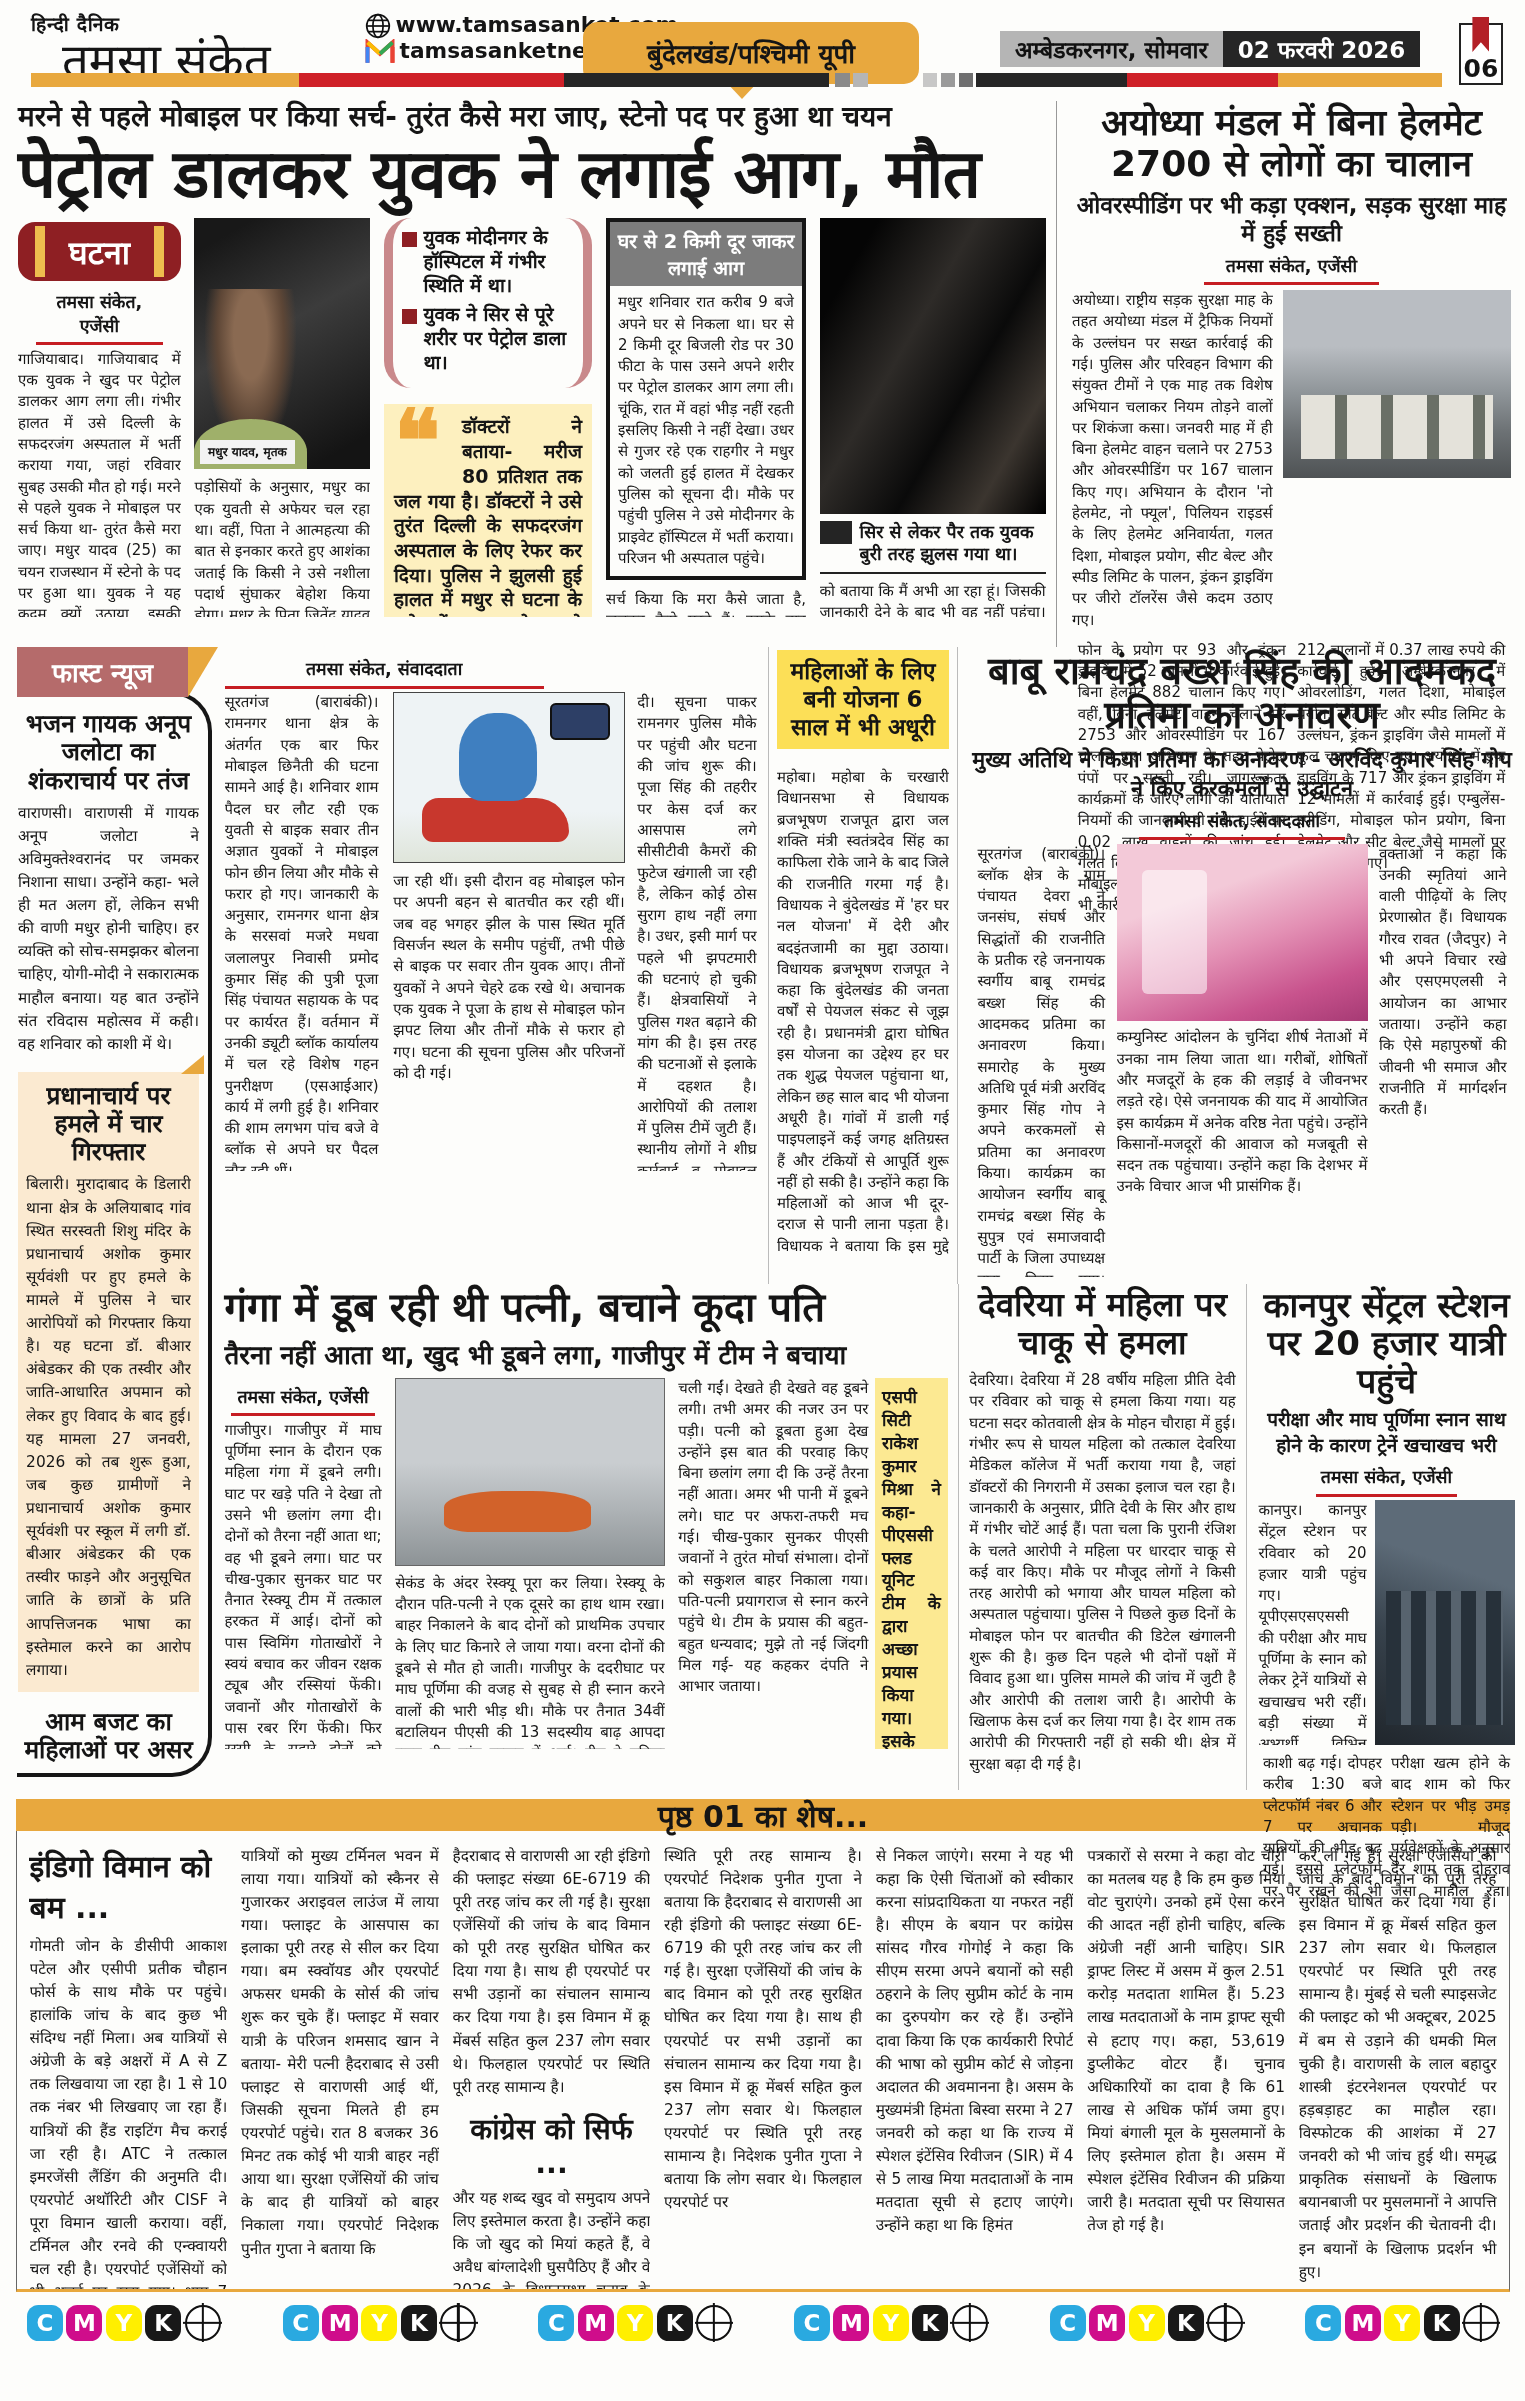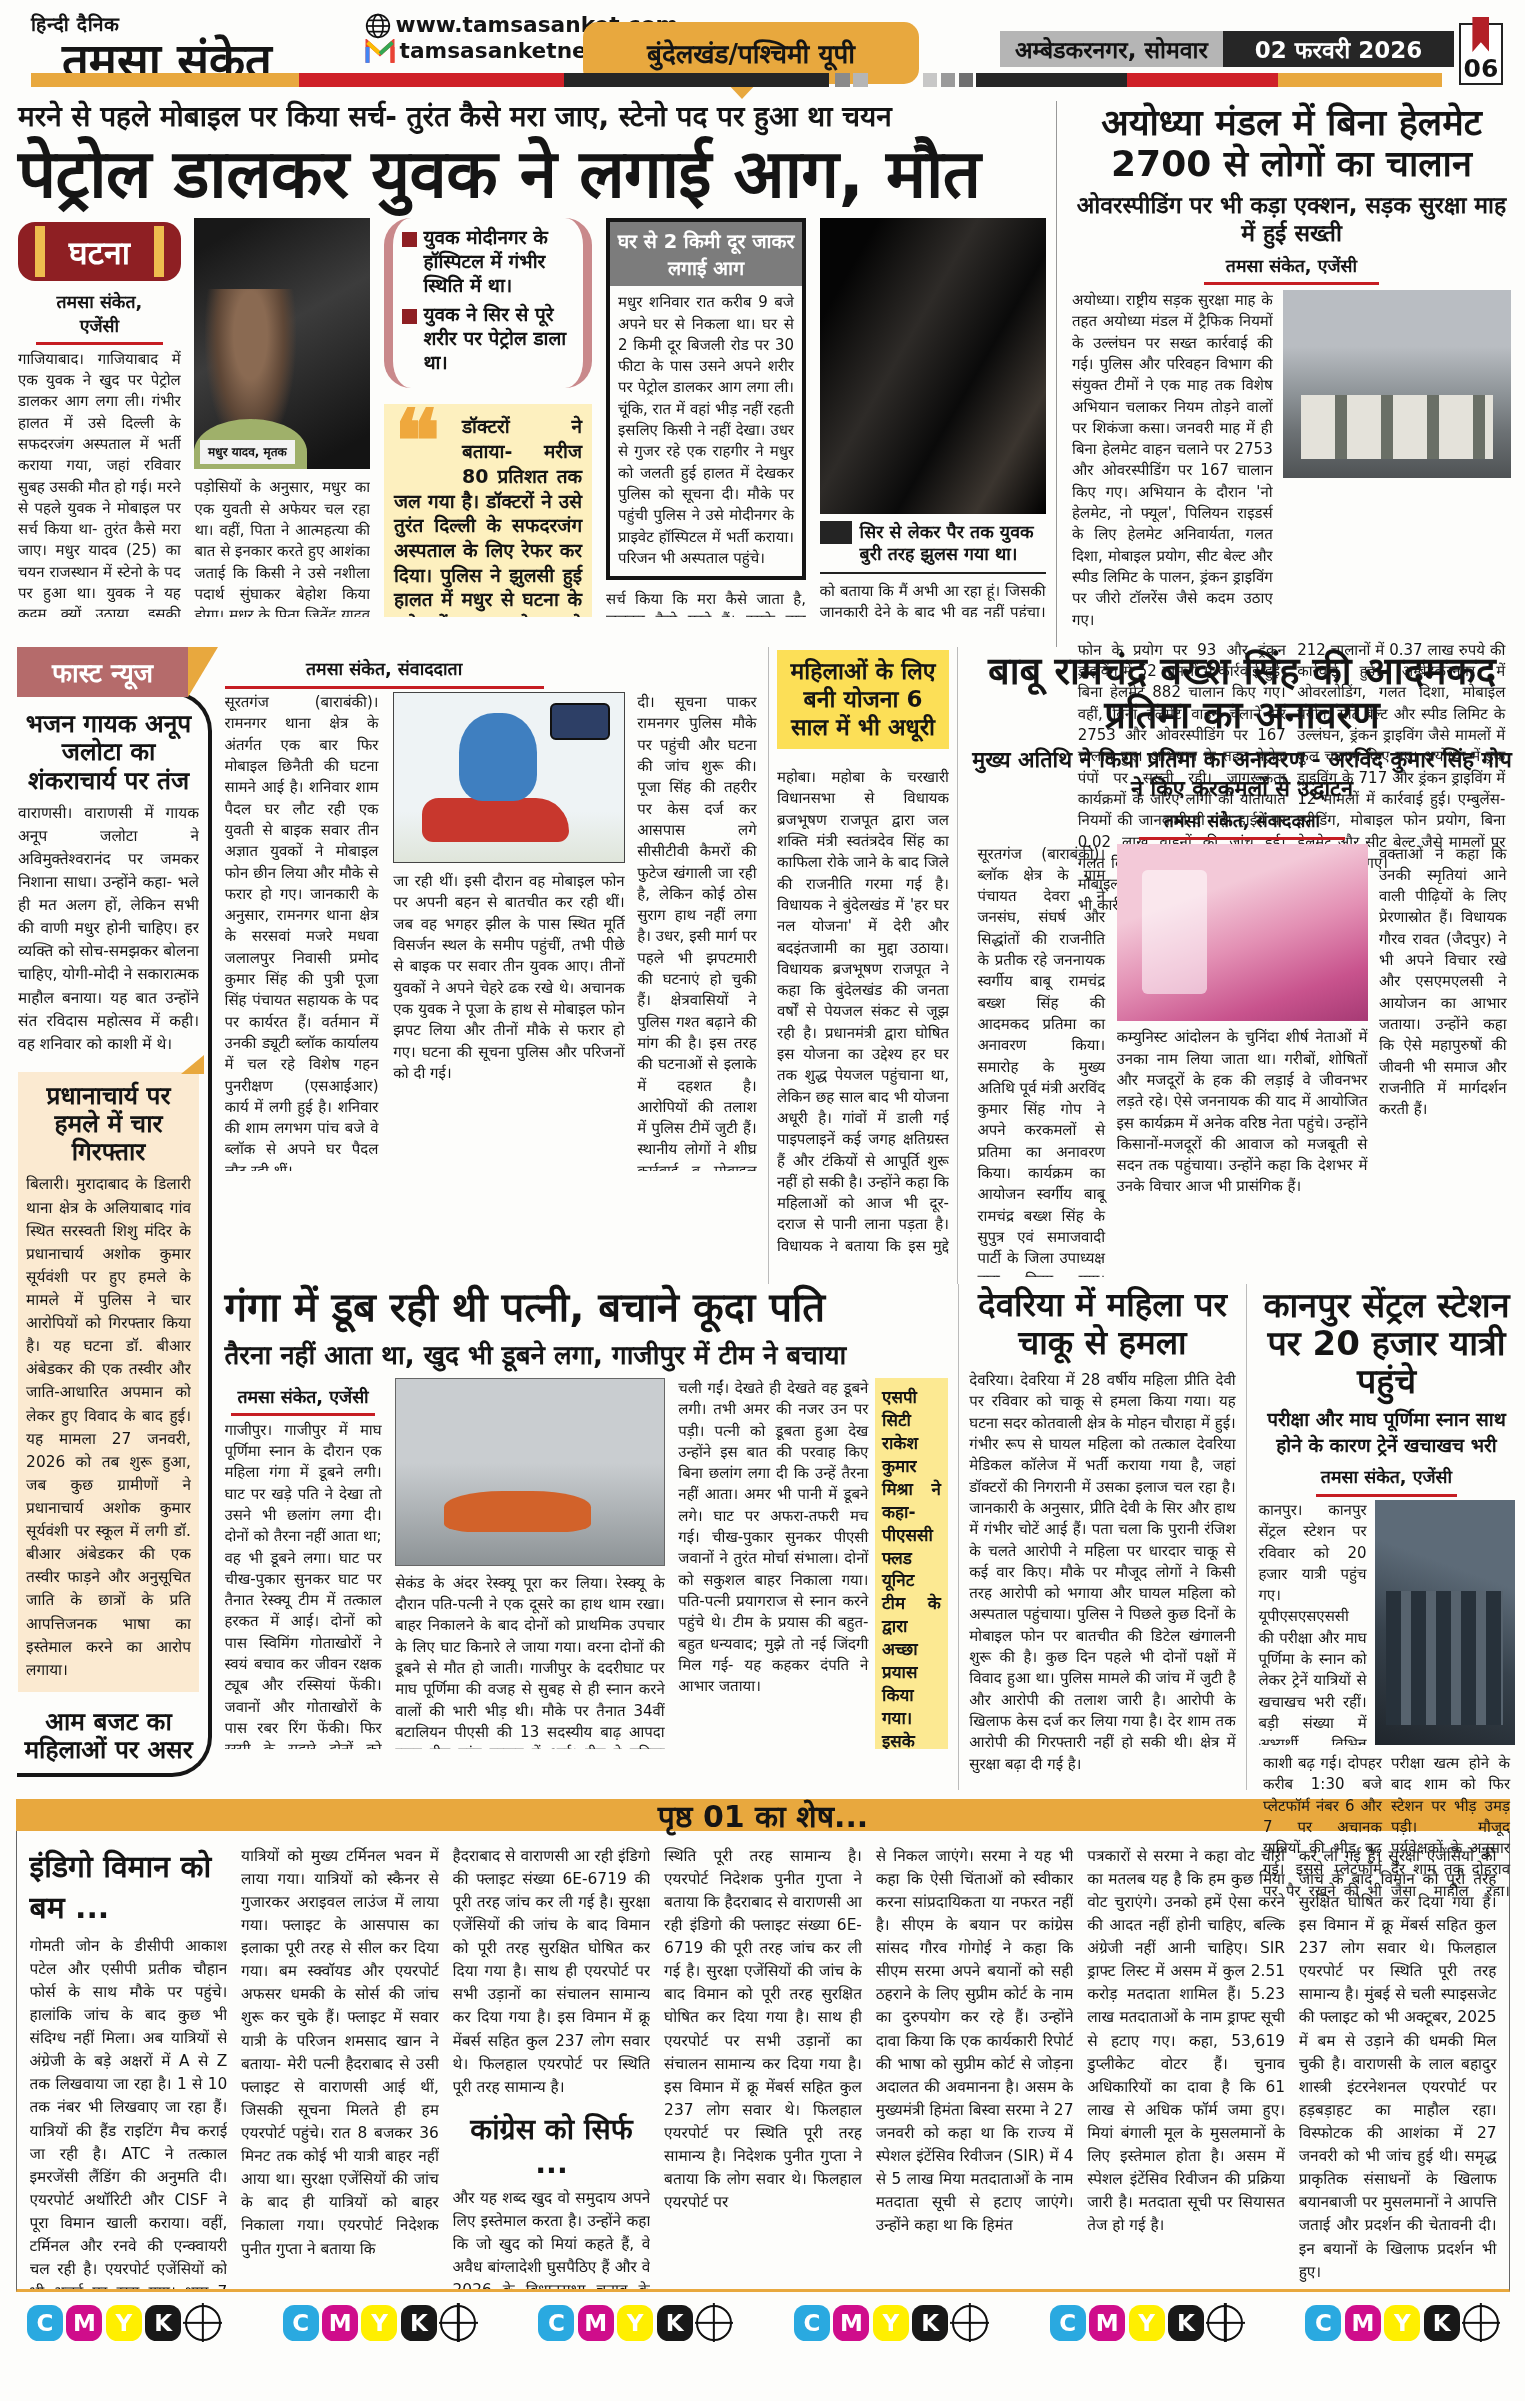--- a/index.html
+++ b/index.html
@@ -3,30 +3,30 @@
 <meta charset="utf-8">
 <style>
   *{box-sizing:border-box;margin:0;padding:0}
   body{background:#e9e9e9;font-family:"DejaVu Sans","Liberation Sans",sans-serif;color:#151515}
   .page{width:1526px;height:2401px;margin:0 auto;background:#fdfdfb;position:relative;overflow:hidden}
 
   
   .mast{position:relative;height:101px}
   .brand{position:absolute;left:31px;top:10.3px}
   .tagline{font-size:19.4px;font-weight:700;letter-spacing:0.6px}
-  .title{font-size:47px;font-weight:700;line-height:1.02;margin-left:31px}
+  .title{font-size:47px;font-weight:400;line-height:1.02;margin-left:31px}
   .contacts{position:absolute;left:365px;top:12.5px}
   .c-row{display:flex;align-items:center;gap:4.6px;font-weight:800;font-size:21.7px;line-height:1.15}
   .c-row svg{flex:0 0 auto}
   .region-bubble{position:absolute;left:583px;top:21.7px;width:336px;height:62px;background:#e8a83e;border-radius:15px;
     display:flex;align-items:center;justify-content:center;font-size:26px;font-weight:900}
   .region-bubble .ptr{position:absolute;left:143px;bottom:-15px;width:0;height:0;border-left:16px solid transparent;border-right:16px solid transparent;border-top:17px solid #e8a83e}
   .dateboxes{position:absolute;left:1000px;top:31px;display:flex;font-size:23px;font-weight:800;height:36px}
   .citybox{background:#b5b5b5;color:#111;display:flex;align-items:center;padding:6px 15px}
-  .datebox{background:#262626;color:#fff;display:flex;align-items:center;padding:0 32px}
+  .datebox{background:#262626;color:#fff;display:flex;align-items:center;padding:0 15px}
   .pagebox{position:absolute;left:1459px;top:23px;width:44px;height:62px;background:#fff;border:2.9px solid #222;display:flex;align-items:flex-end;justify-content:center;font-size:25px;font-weight:800}
   .pagebox .ribbon{position:absolute;top:-8px;left:11.4px;width:17px;height:35px;background:#b32027;clip-path:polygon(0 0,100% 0,100% 100%,50% 72%,0 100%)}
   .bar{position:absolute;top:73px;height:13.7px;display:flex}
   .bar i{display:block;height:100%}
   .bar-left{left:31px;width:855px}
   .bar-right{left:923px;width:519px}
   .sq{width:15px;height:13.7px;margin-right:3.4px}
 
   
   .byline{display:block;text-align:center;font-weight:800;font-size:17.7px;margin:5.7px auto 3.4px;padding-bottom:5.7px;border-bottom:3.4px solid #c61d23;width:78%}

